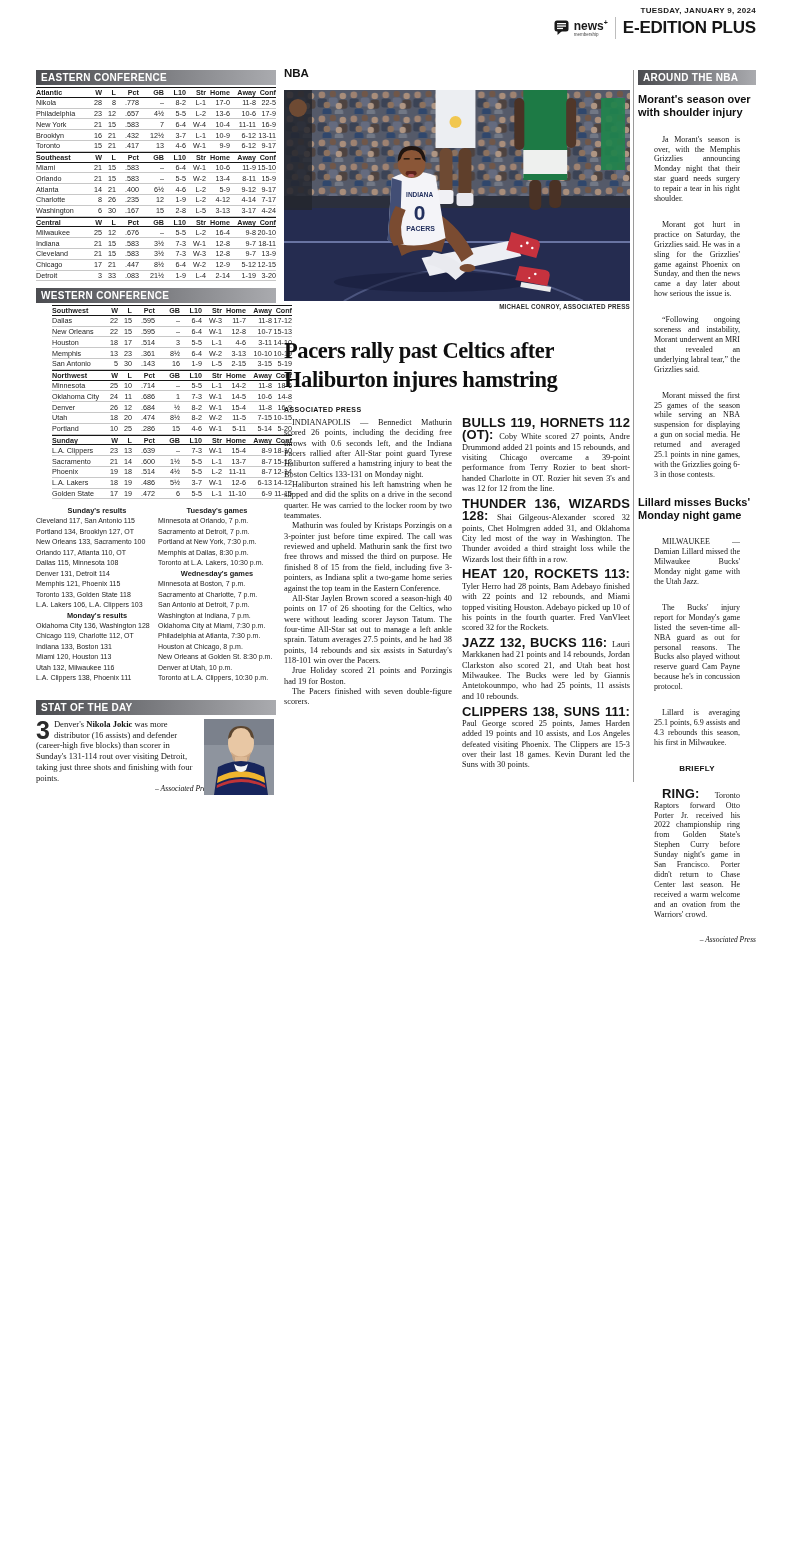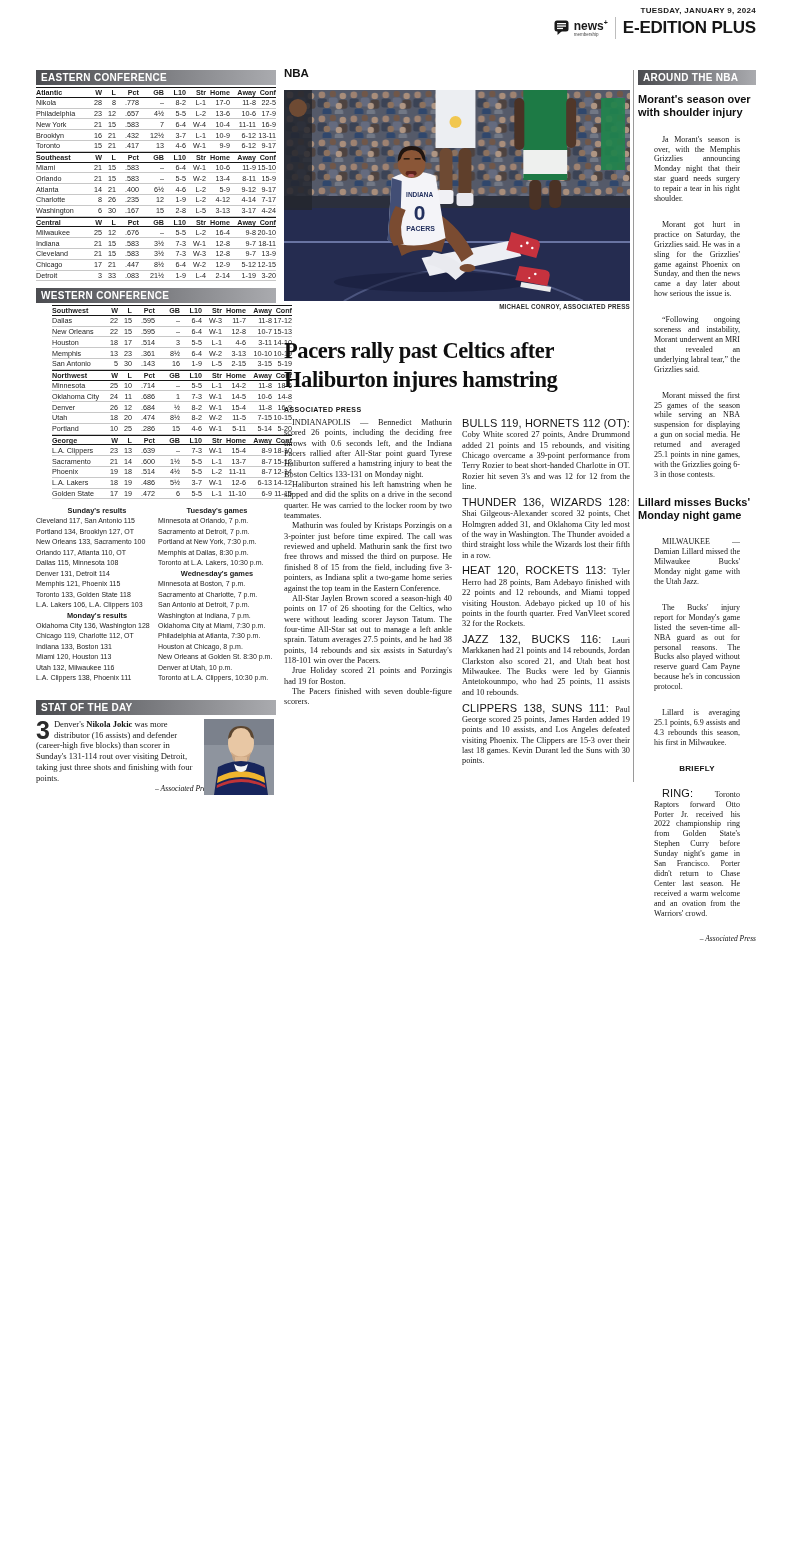--- a/index.html
+++ b/index.html
@@ -51,21 +51,21 @@
   .credit{position:absolute;left:284px;top:303px;width:346px;text-align:right;
           font-size:6.3px;font-weight:bold;letter-spacing:.2px;color:#2e2e2e;}
   .caption{position:absolute;left:284px;top:312px;width:346px;font-size:8.7px;line-height:10.8px;color:#1a1a1a;}
   .headline{position:absolute;left:284px;top:337px;width:350px;font-family:"Liberation Serif",serif;
             font-weight:bold;font-size:22.5px;line-height:28.5px;letter-spacing:-.4px;color:#0e0e0e;}
   .byline{position:absolute;left:284px;top:406px;font-size:7px;font-weight:bold;letter-spacing:.4px;color:#141414;}
   .acol{position:absolute;top:418px;width:168px;font-family:"Liberation Serif",serif;
         font-size:8.3px;line-height:10.35px;text-align:justify;color:#141414;}
   .acol p{margin:0;text-indent:8px;}
   .acol p.recap{text-indent:0;margin-bottom:4.5px;}
-  .lead{font-family:"Liberation Sans",sans-serif;font-weight:normal;font-size:11px;letter-spacing:.1px;}
+  .lead{font-family:"Liberation Sans",sans-serif;font-weight:bold;font-size:13px;letter-spacing:.1px;}
 
   
   .vrule{position:absolute;left:633px;top:70px;width:1px;height:712px;background:#9a9a9a;}
   .sb-body{position:absolute;left:638px;top:88px;width:118px;}
   .sb-headline{font-weight:bold;font-size:11px;line-height:12.8px;margin:5px 0 3px;color:#0f0f0f;}
   .sb-body p{margin:16px;font-family:"Liberation Serif",serif;font-size:8px;line-height:9.9px;
              text-align:justify;text-indent:8px;color:#141414;}
   .briefly-h{text-align:center;font-weight:bold;font-size:8px;margin:6px 0 2px;letter-spacing:.3px;}
   .attr{font-family:"Liberation Serif",serif;font-style:italic;font-size:7.5px;text-align:right;margin-top:2px;}
 </style>
@@ -453,21 +453,21 @@
         <span class="tc">25</span>
         <span class="tc">.286</span>
         <span class="tc">15</span>
         <span class="tc">4-6</span>
         <span class="tc">W-1</span>
         <span class="tc">5-11</span>
         <span class="tc">5-14</span>
         <span class="tc">5-20</span>
       </div>
       <div class="trow thead">
-        <span class="tc tname">George</span>
+        <span class="tc tname">Sunday</span>
         <span class="tc">W</span>
         <span class="tc">L</span>
         <span class="tc">Pct</span>
         <span class="tc">GB</span>
         <span class="tc">L10</span>
         <span class="tc">Str</span>
         <span class="tc">Home</span>
         <span class="tc">Away</span>
         <span class="tc">Conf</span>
       </div>

